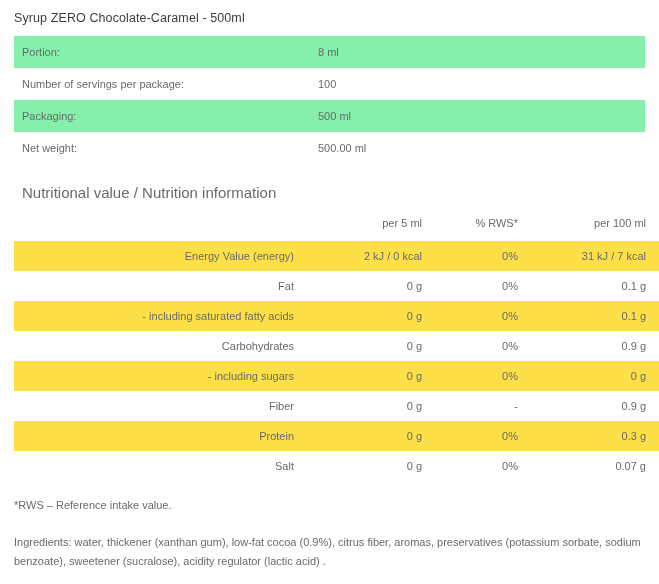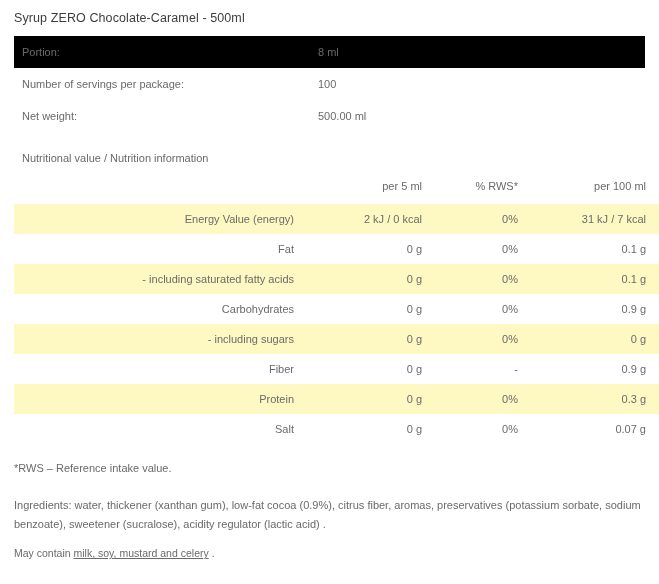--- a/index.html
+++ b/index.html
@@ -34,46 +34,46 @@
     table-layout: fixed;
   }
   .spec-table td {
     padding: 10px 8px 10px 8px;
     font-size: 11px;
     color: #6a6a6a;
     border-bottom: none;
     vertical-align: middle;
   }
   .spec-table tr.shaded td {
-    background: #000000;
+    background: #86efac;
   }
   .spec-table .col-label { width: 280px; }
   .spec-table .col-value { width: auto; }
 
   .section-title {
-    font-size: 11px;
+    font-size: 15px;
     color: #6a6a6a;
     padding: 20px 8px 12px 8px;
   }
 
   .nutri-table td, .nutri-table th {
     padding: 9px 8px 9px 8px;
     font-size: 11px;
     color: #6a6a6a;
     text-align: right;
     font-weight: normal;
     vertical-align: middle;
   }
   .nutri-table th {
     color: #6a6a6a;
     padding-bottom: 12px;
     padding-top: 4px;
   }
   .nutri-table tr.shaded td {
-    background: #fef9c3;
+    background: #fde047;
   }
   .nutri-table .c0 { width: 272px; }
   .nutri-table .c1 { width: 112px; }
   .nutri-table .c2 { width: 80px; }
   .nutri-table .c3 { width: 112px; }
   .nutri-table .c4 { width: 70px; }
 
   .footnote {
     font-size: 11px;
     color: #6a6a6a;
@@ -105,20 +105,24 @@
   <table class="spec-table">
     <tbody>
       <tr class="shaded">
         <td class="col-label">Portion:</td>
         <td class="col-value">8 ml</td>
       </tr>
       <tr>
         <td class="col-label">Number of servings per package:</td>
         <td class="col-value">100</td>
       </tr>
+      <tr class="shaded">
+        <td class="col-label">Packaging:</td>
+        <td class="col-value">500 ml</td>
+      </tr>
       <tr>
         <td class="col-label">Net weight:</td>
         <td class="col-value">500.00 ml</td>
       </tr>
     </tbody>
   </table>
 
   <div class="section-title">Nutritional value / Nutrition information</div>
 
   <table class="nutri-table">

